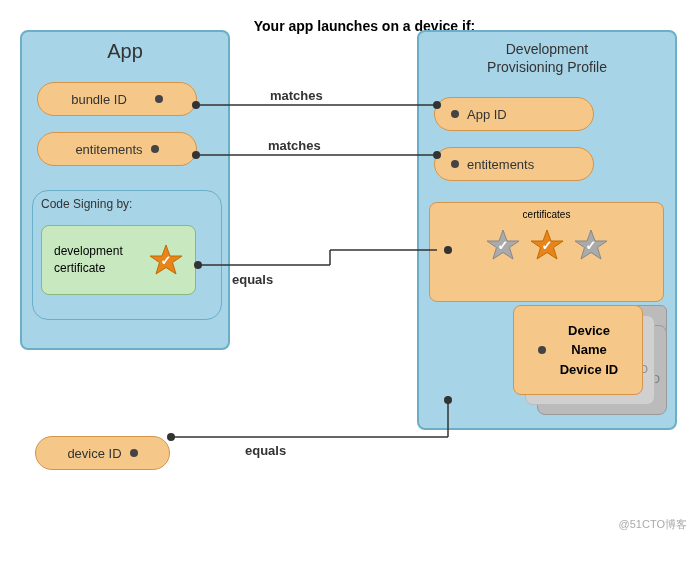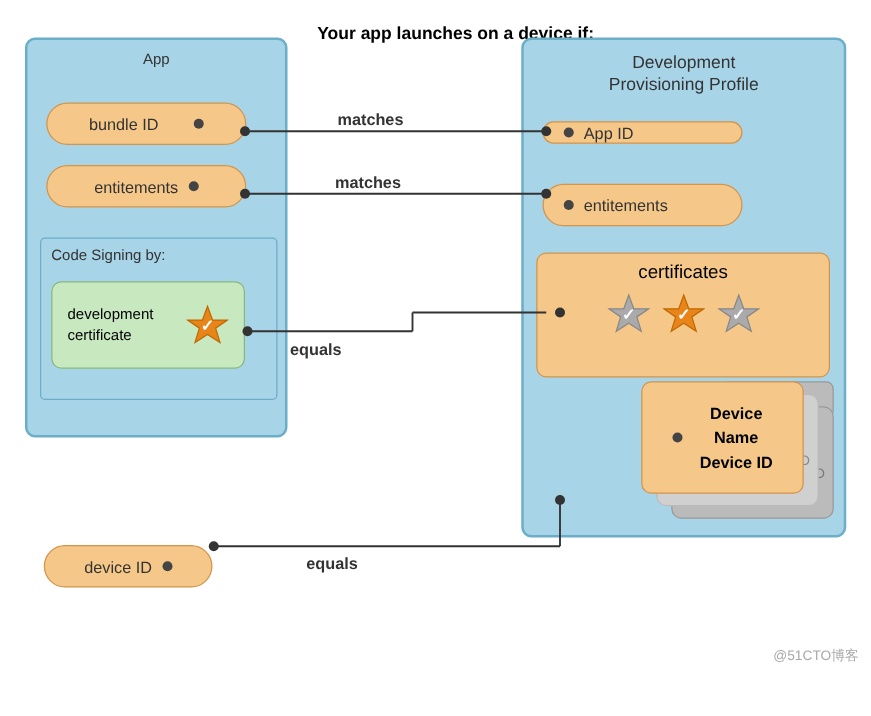--- a/index.html
+++ b/index.html
@@ -43,21 +43,21 @@
       width: 210px;
       height: 320px;
       background: #a8d4e8;
       border: 2px solid #6aaec8;
       border-radius: 8px;
     }
 
     .panel-title {
       text-align: center;
       padding: 8px 0 6px;
-      font-size: 12px;
+      font-size: 20px;
       color: #333;
     }
 
     
     .dev-panel {
       position: absolute;
       right: 20px;
       top: 30px;
       width: 260px;
       height: 400px;
@@ -116,21 +116,21 @@
 
     
     .code-signing-box {
       position: absolute;
       left: 10px;
       top: 158px;
       width: 190px;
       height: 130px;
       background: #a8d4e8;
       border: 1.5px solid #6aaec8;
-      border-radius: 4px;
+      border-radius: 16px;
     }
 
     .code-signing-title {
       font-size: 12px;
       padding: 6px 8px 4px;
       color: #333;
     }
 
     .dev-cert-box {
       position: absolute;
@@ -161,21 +161,21 @@
       height: 100px;
       background: #f5c88a;
       border: 1.5px solid #d4944a;
       border-radius: 8px;
       display: flex;
       flex-direction: column;
       align-items: center;
     }
 
     .certs-title {
-      font-size: 15px;
+      font-size: 10px;
       padding: 6px 0 4px;
     }
 
     .certs-icons {
       display: flex;
       gap: 10px;
       align-items: center;
       margin-top: 4px;
     }
 
@@ -237,21 +237,21 @@
               <text x="17" y="22" text-anchor="middle" font-size="13" font-weight="bold" fill="white">✓</text>
             </svg>
           </div>
         </div>
       </div>
     </div>
 
     <div class="dev-panel">
       <div class="dev-panel-title">Development<br>Provisioning Profile</div>
 
-      <div class="orange-box" style="position:absolute; left:15px; top:65px; width:160px; height:18px; justify-content:flex-start;">
+      <div class="orange-box" style="position:absolute; left:15px; top:65px; width:160px; height:34px; justify-content:flex-start;">
         <span class="dot dot-left"></span>
         <span>App ID</span>
       </div>
 
       <div class="orange-box" style="position:absolute; left:15px; top:115px; width:160px; height:34px; justify-content:flex-start;">
         <span class="dot dot-left"></span>
         <span>entitements</span>
       </div>
 
       <div class="certs-container">

